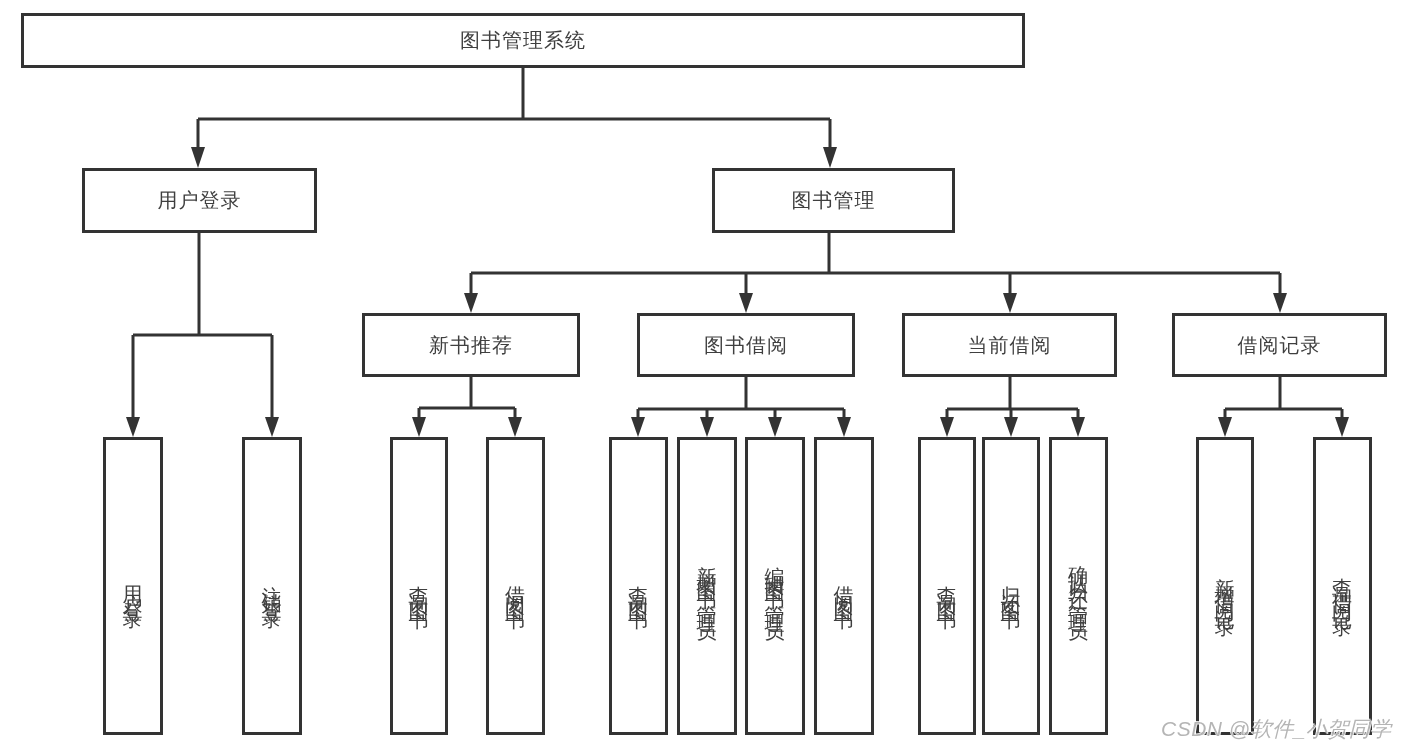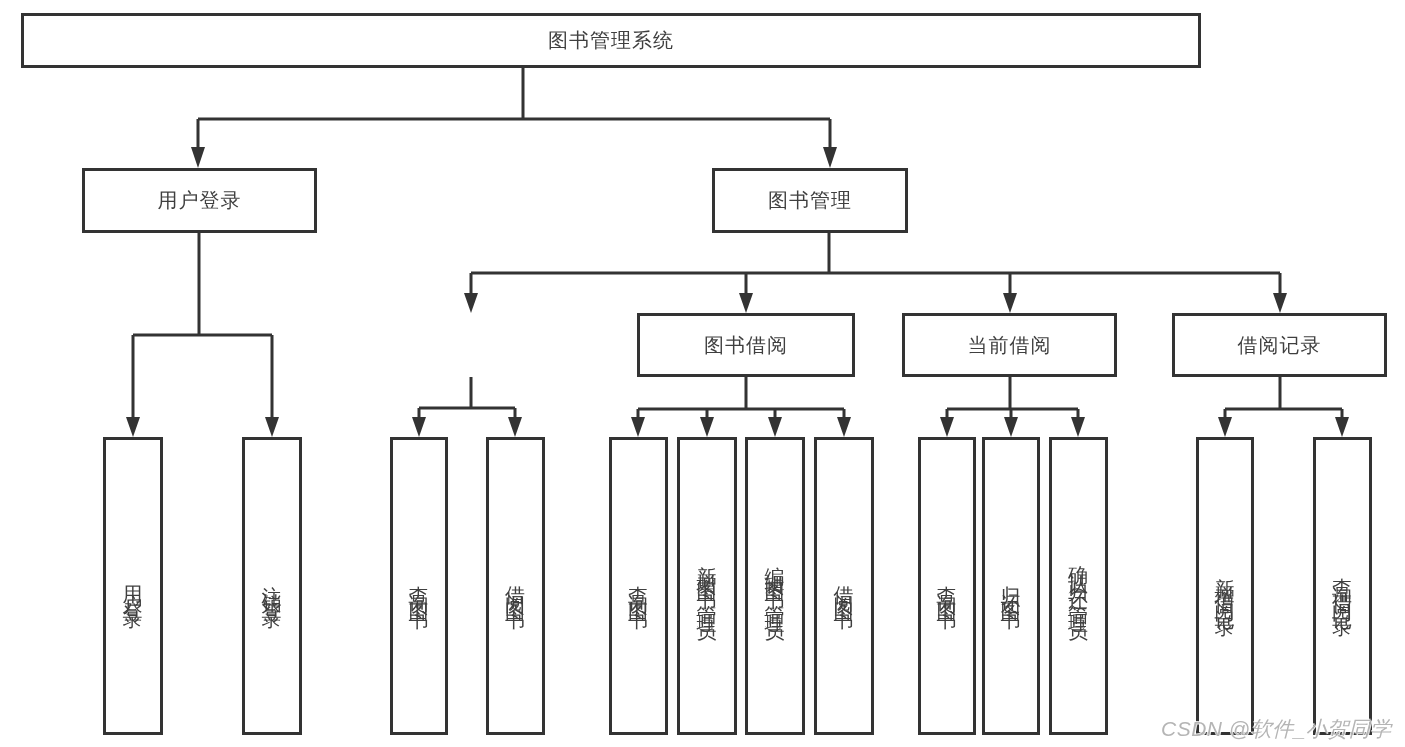--- a/index.html
+++ b/index.html
@@ -99,25 +99,26 @@
       <polygon points="1071,417 1085,417 1078,437"></polygon>
     </g>
 
     <g>
       <path d="M1280 377 V409 M1225 409 H1342 M1225 409 V419 M1342 409 V419"></path>
       <polygon points="1218,417 1232,417 1225,437"></polygon>
       <polygon points="1335,417 1349,417 1342,437"></polygon>
     </g>
   </svg>
 
-  <div class="hbox" style="left:21px; top:13px; width:1180px; height:55px;">图书管理系统</div>
+  <div class="hbox" style="left:21px; top:13px; width:1004px; height:55px;">图书管理系统</div>
 
   <div class="hbox" style="left:82px; top:168px; width:235px; height:65px;">用户登录</div>
-  <div class="hbox" style="left:712px; top:168px; width:196px; height:65px;">图书管理</div>
+  <div class="hbox" style="left:712px; top:168px; width:243px; height:65px;">图书管理</div>
 
+  <div class="hbox" style="left:362px; top:313px; width:218px; height:64px;">新书推荐</div>
   <div class="hbox" style="left:902px; top:313px; width:215px; height:64px;">当前借阅</div>
   <div class="hbox" style="left:637px; top:313px; width:218px; height:64px;">图书借阅</div>
   <div class="hbox" style="left:1172px; top:313px; width:215px; height:64px;">借阅记录</div>
 
   <div class="vbox" style="left:103px; top:437px; width:60px; height:298px;">用户登录</div>
   <div class="vbox" style="left:242px; top:437px; width:60px; height:298px;">注销登录</div>
 
   <div class="vbox" style="left:390px; top:437px; width:58px; height:298px;">查询图书</div>
   <div class="vbox" style="left:486px; top:437px; width:59px; height:298px;">借阅图书</div>
 

